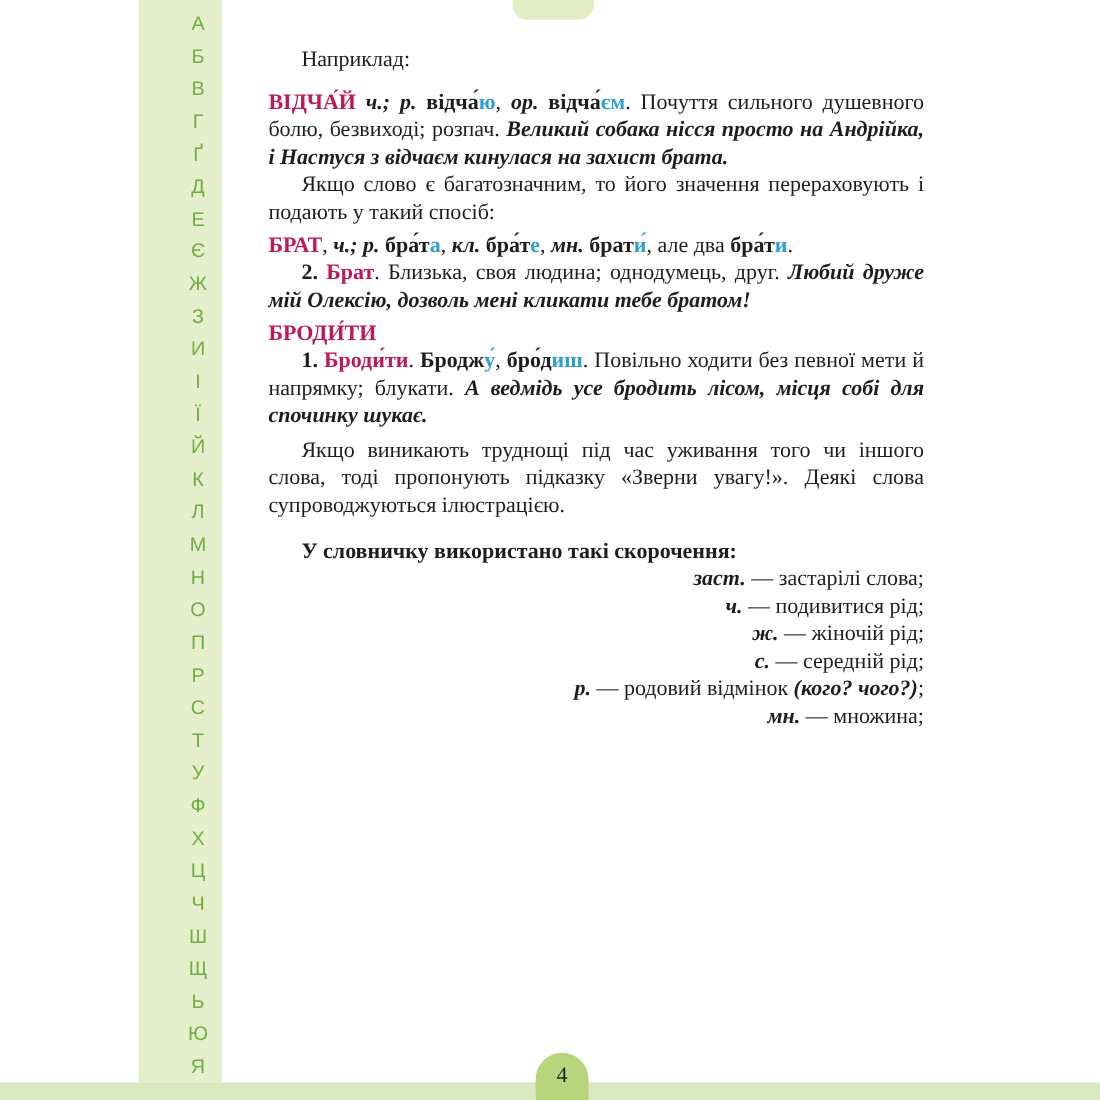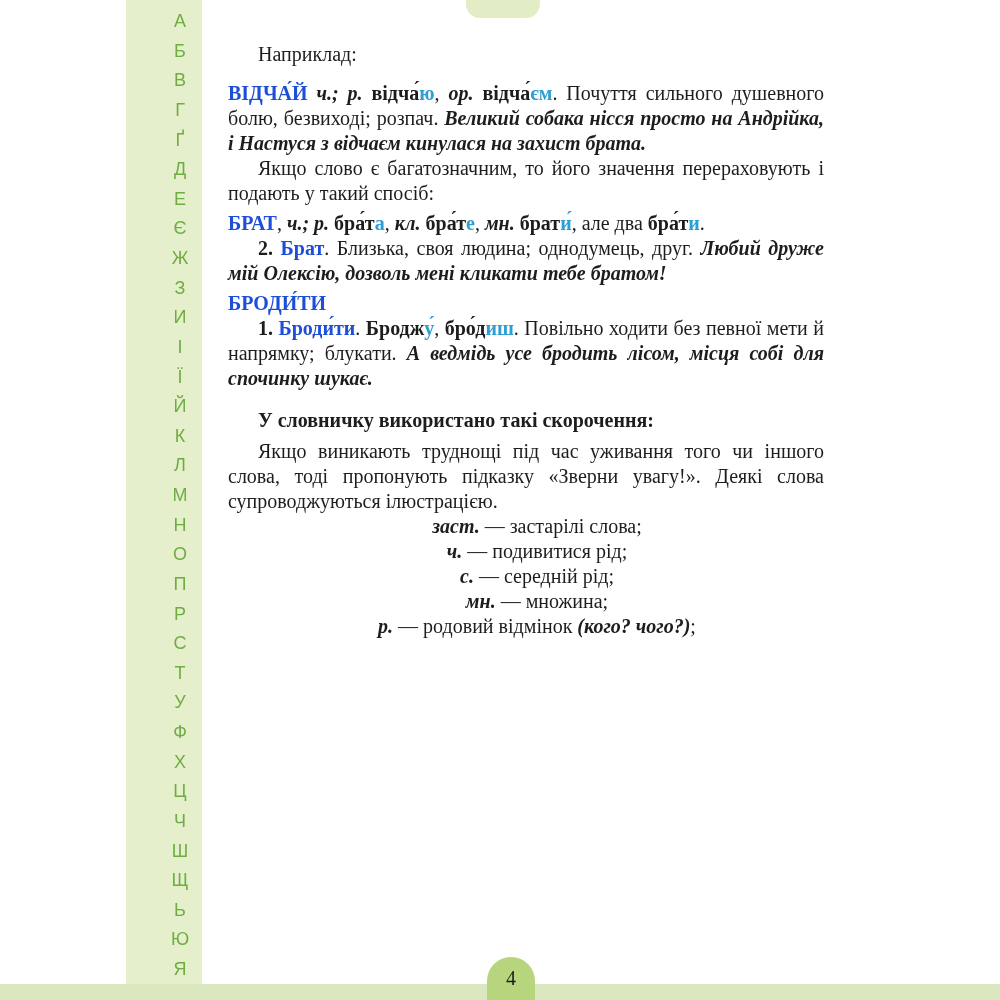--- a/index.html
+++ b/index.html
@@ -18,34 +18,34 @@
   .top-tab{position:absolute;left:466px;top:0;width:74px;height:18px;
            background:#e2ecc5;border-radius:0 0 14px 14px;}
 
   
   .bottom-bar{position:absolute;left:0;top:984px;width:1000px;height:16px;background:#dbe7bf;}
   .page-tab{position:absolute;left:487px;top:957px;width:48px;height:43px;background:#b7d57d;
             border-radius:24px 24px 0 0;display:flex;align-items:center;justify-content:center;
             font-size:20px;color:#1d1d1d;font-family:"Liberation Serif", serif;}
 
   
-  .text-col{position:absolute;left:228px;top:42px;width:596px;}
+  .text-col{position:absolute;left:244px;top:42px;width:596px;}
   .para{margin:0;text-align:justify;font-size:20px;line-height:25px;color:#1d1d1d;}
   .indent{text-indent:30px;}
-  .abbr{margin-left:22px;text-align:center;}
+  .abbr{margin-left:22px;text-align:right;}
   .mt-lg{margin-top:14px;}
   .mt-sm{margin-top:5px;}
   .mt-md{margin-top:6px;}
   .mt-xl{margin-top:17px;}
 
   
   .r-n{}
   .r-i{font-style:italic;font-weight:bold;}
   .r-b{font-weight:bold;}
-  .r-o{font-weight:bold;color:#1d4ed8;}
+  .r-o{font-weight:bold;color:#be185d;}
   .r-u{font-weight:bold;color:#2e9ed3;}
 </style>
 </head>
 <body>
 
 <div class="page">
 
   <div class="strip"></div>
 
   <div class="alphabet">
@@ -87,27 +87,28 @@
   <div class="top-tab"></div>
 
   <div class="text-col">
       <p class="para indent"><span class="r-n">Наприклад:</span></p>
       <p class="para mt-lg"><span class="r-o">ВІДЧА́Й</span><span class="r-i"> ч.; р. </span><span class="r-b">відча́</span><span class="r-u">ю</span><span class="r-n">, </span><span class="r-i">ор. </span><span class="r-b">відча́</span><span class="r-u">єм</span><span class="r-n">. Почуття сильного душевного болю, безвиході; розпач. </span><span class="r-i">Великий собака нісся просто на Андрійка, і Настуся з відчаєм кинулася на захист брата.</span></p>
       <p class="para indent"><span class="r-n">Якщо слово є багатозначним, то його значення перераховують і подають у такий спосіб:</span></p>
       <p class="para mt-sm"><span class="r-o">БРАТ</span><span class="r-n">, </span><span class="r-i">ч.; р. </span><span class="r-b">бра́т</span><span class="r-u">а</span><span class="r-n">, </span><span class="r-i">кл. </span><span class="r-b">бра́т</span><span class="r-u">е</span><span class="r-n">, </span><span class="r-i">мн. </span><span class="r-b">брат</span><span class="r-u">и́</span><span class="r-n">, але два </span><span class="r-b">бра́т</span><span class="r-u">и</span><span class="r-n">.</span></p>
       <p class="para indent"><span class="r-b">2. </span><span class="r-o">Брат</span><span class="r-n">. Близька, своя людина; однодумець, друг. </span><span class="r-i">Любий друже мій Олексію, дозволь мені кликати тебе братом!</span></p>
       <p class="para mt-sm"><span class="r-o">БРОДИ́ТИ</span></p>
       <p class="para indent"><span class="r-b">1. </span><span class="r-o">Броди́ти</span><span class="r-n">. </span><span class="r-b">Бродж</span><span class="r-u">у́</span><span class="r-n">, </span><span class="r-b">бро́д</span><span class="r-u">иш</span><span class="r-n">. Повільно ходити без певної мети й напрямку; блукати. </span><span class="r-i">А ведмідь усе бродить лісом, місця собі для спочинку шукає.</span></p>
+      <p class="para indent mt-md"><span class="r-n">Якщо виникають труднощі під час уживання того чи іншого слова, тоді пропонують підказку «Зверни увагу!». Деякі слова супроводжуються ілюстрацією.</span></p>
       <p class="para indent mt-xl"><span class="r-b">У словничку використано такі скорочення:</span></p>
-      <p class="para indent mt-md"><span class="r-n">Якщо виникають труднощі під час уживання того чи іншого слова, тоді пропонують підказку «Зверни увагу!». Деякі слова супроводжуються ілюстрацією.</span></p>
       <p class="para abbr"><span class="r-i">заст.</span><span class="r-n"> — застарілі слова;</span></p>
       <p class="para abbr"><span class="r-i">ч.</span><span class="r-n"> — подивитися рід;</span></p>
+      <p class="para abbr"><span class="r-i">ж.</span><span class="r-n"> — жіночій рід;</span></p>
       <p class="para abbr"><span class="r-i">с.</span><span class="r-n"> — середній рід;</span></p>
+      <p class="para abbr"><span class="r-i">р.</span><span class="r-n"> — родовий відмінок </span><span class="r-i">(кого? чого?)</span><span class="r-n">;</span></p>
       <p class="para abbr"><span class="r-i">мн.</span><span class="r-n"> — множина;</span></p>
-      <p class="para abbr"><span class="r-i">р.</span><span class="r-n"> — родовий відмінок </span><span class="r-i">(кого? чого?)</span><span class="r-n">;</span></p>
     </div>
 
   <div class="bottom-bar"></div>
 
   <div class="page-tab">
     <span>4</span>
   </div>
 
 </div>
 

